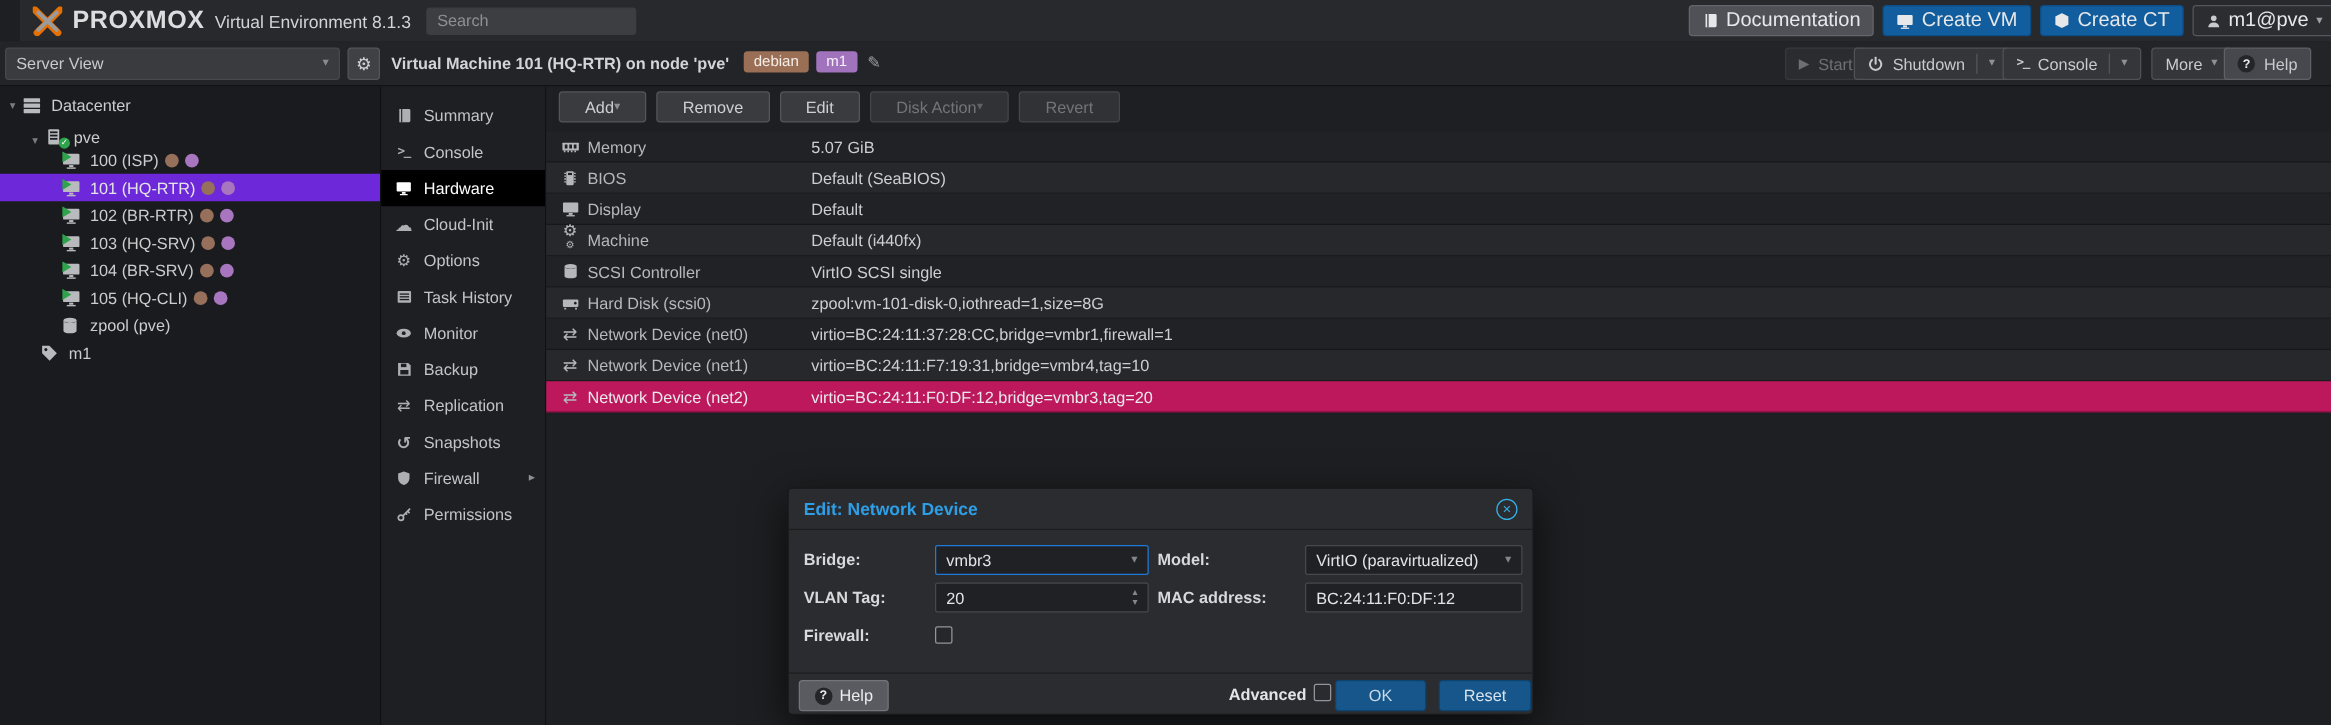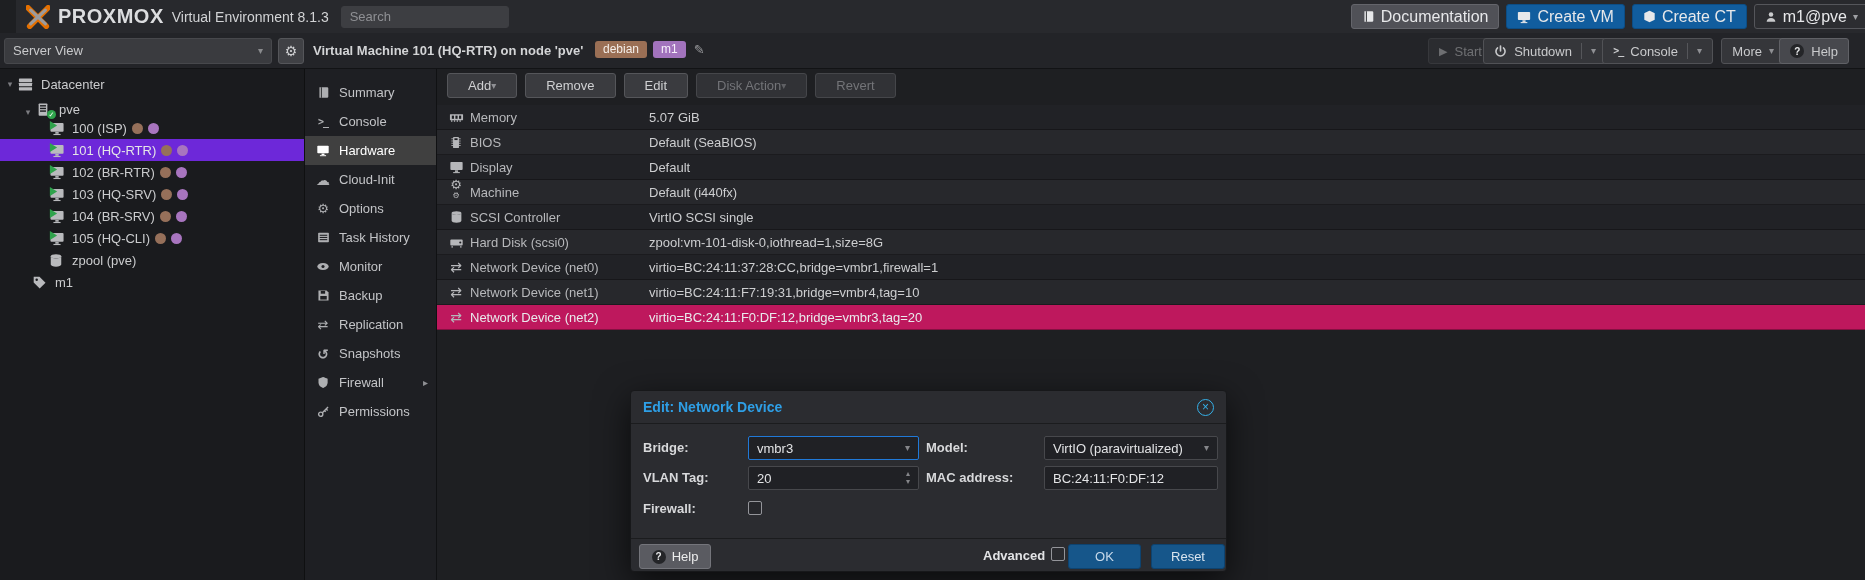--- a/index.html
+++ b/index.html
@@ -70,21 +70,21 @@
   .dot-b { background:#a875bf; }
   .ind0 { padding-left:4px; }
   .ind1 { padding-left:22px;align-items:flex-end; }
   .ind2 { padding-left:47px; }
   .ind1b { padding-left:30px; }
 
   
   .vmmenu { position:absolute; left:305px; top:69px; width:132px; height:511px; background:#1e1f23; border-right:1px solid #101113; padding-top:9px; }
   .mitem { height:29px; display:flex; align-items:center; gap:8px; padding:0 8px 0 10px; color:#c3c4c7; cursor:pointer; white-space:nowrap; }
   .mitem .micon { width:16px; text-align:center; color:#aeafb2; font-size:13px; flex:0 0 auto; }
-  .mitem.sel { background:#404040; color:#ffffff; }
+  .mitem.sel { background:#000000; color:#ffffff; }
   .mitem.sel .micon { color:#fff; }
   .mitem .sub { margin-left:auto; font-size:10px; color:#8f9094; }
 
   
   .content { position:absolute; left:437px; top:69px; width:1428px; height:511px; background:#1e1f22; }
   .toolbar { position:absolute; left:10px; top:4px; display:flex; gap:8px; }
   .tl-btn { height:25px; display:inline-flex; align-items:center; gap:0; padding:0 20px; background:#3a3b3f; border:1px solid #55565a; border-radius:3px; color:#cfd0d2; cursor:pointer; white-space:nowrap; }
   .tl-btn .g-caret { font-size:10px; color:#8f9094; }
   .tl-btn.disabled { background:#313236; border-color:#45464a; color:#737478; }
   .tl-btn.disabled .g-caret { color:#5f6064; }

